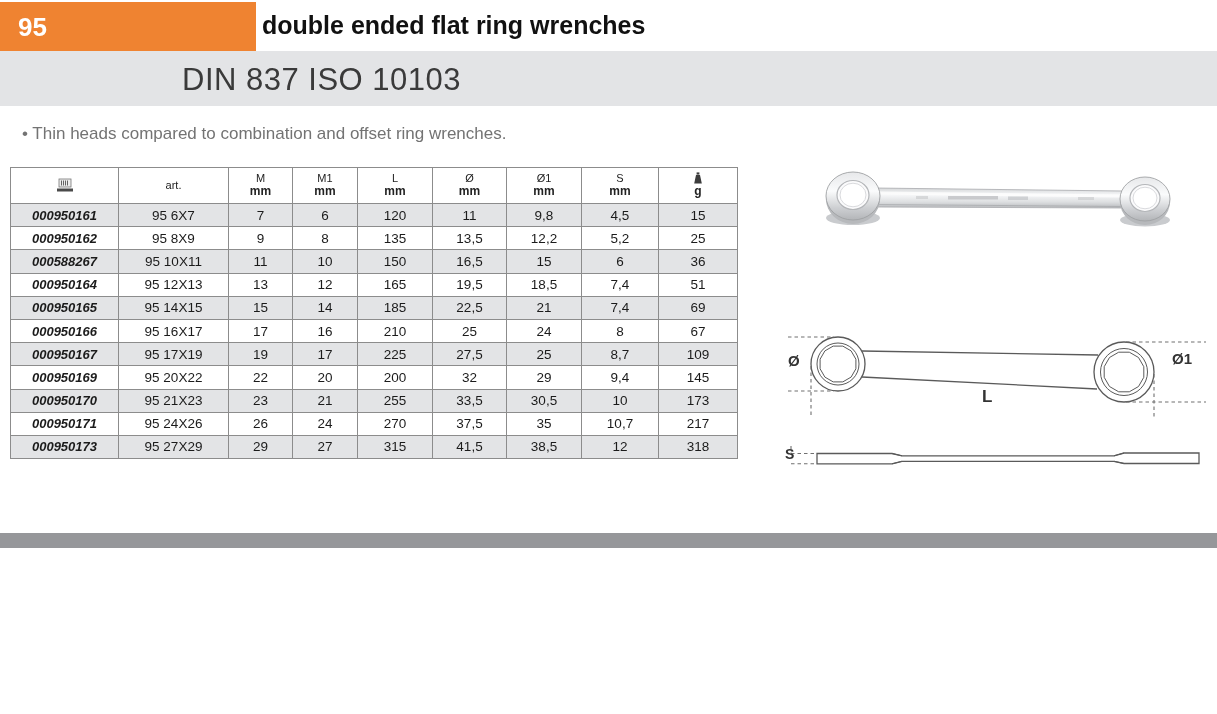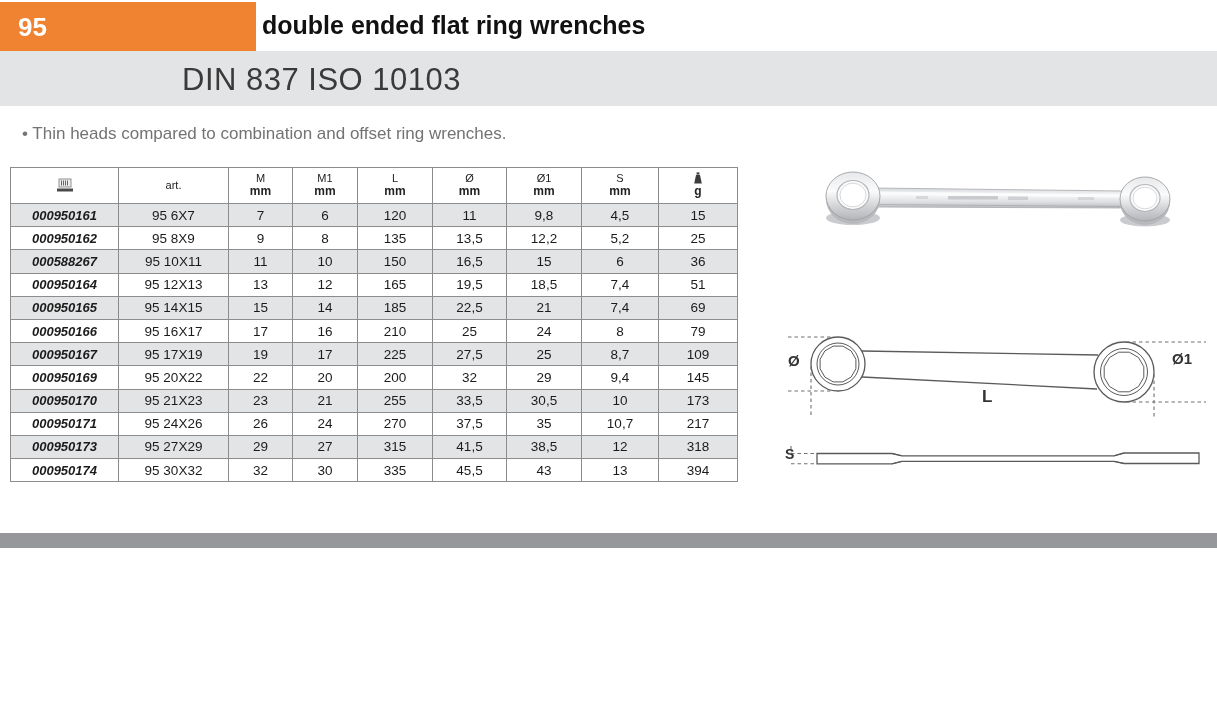--- a/index.html
+++ b/index.html
@@ -177,21 +177,21 @@
         </tr>
         <tr>
           <td>000950166</td>
           <td>95 16X17</td>
           <td>17</td>
           <td>16</td>
           <td>210</td>
           <td>25</td>
           <td>24</td>
           <td>8</td>
-          <td>79</td>
+          <td>67</td>
         </tr>
         <tr>
           <td>000950167</td>
           <td>95 17X19</td>
           <td>19</td>
           <td>17</td>
           <td>225</td>
           <td>27,5</td>
           <td>25</td>
           <td>8,7</td>
@@ -233,31 +233,20 @@
         <tr>
           <td>000950173</td>
           <td>95 27X29</td>
           <td>29</td>
           <td>27</td>
           <td>315</td>
           <td>41,5</td>
           <td>38,5</td>
           <td>12</td>
           <td>318</td>
-        </tr>
-        <tr>
-          <td>000950174</td>
-          <td>95 30X32</td>
-          <td>32</td>
-          <td>30</td>
-          <td>335</td>
-          <td>45,5</td>
-          <td>43</td>
-          <td>13</td>
-          <td>394</td>
         </tr>
       </tbody>
   </table>
 </div>
 
 <svg class="figure" style="left:798px; top:152px;" width="402" height="116" viewBox="0 0 402 116">
   <defs>
     <linearGradient id="chromeRing" x1="0" y1="0" x2="0" y2="1">
       <stop offset="0" stop-color="#e7e8ea"></stop>
       <stop offset="0.4" stop-color="#fafbfc"></stop>

